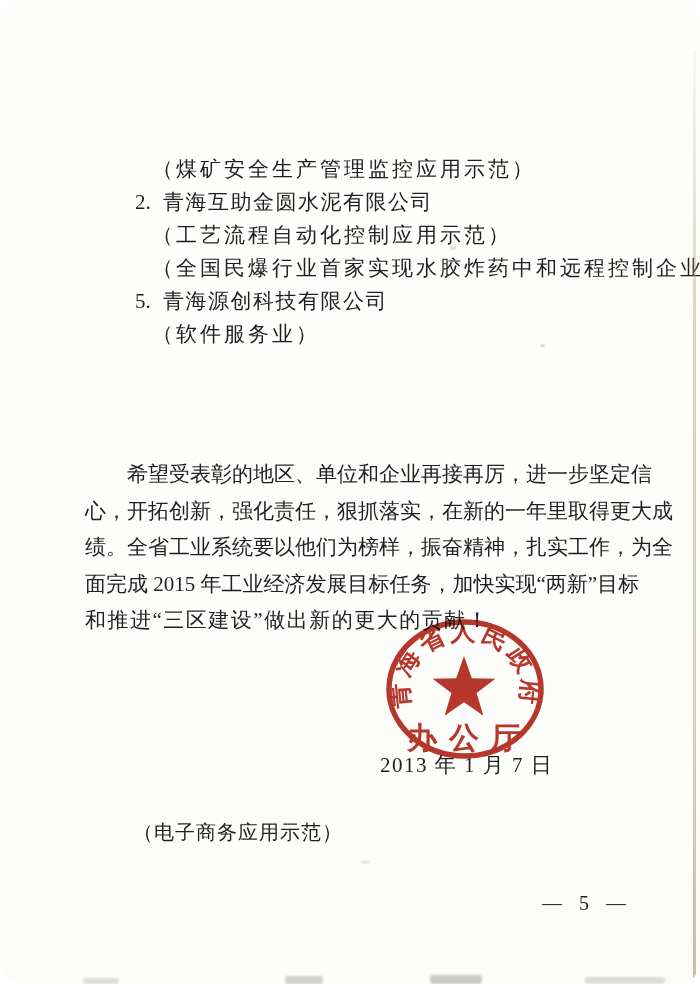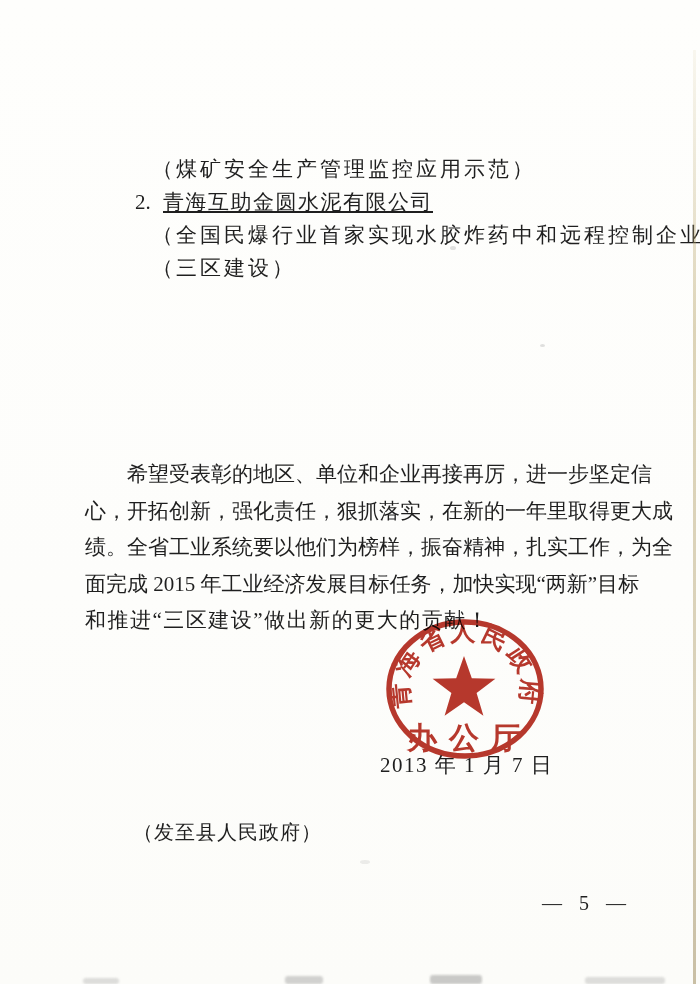--- a/index.html
+++ b/index.html
@@ -8,38 +8,39 @@
     font-family: "Liberation Serif", "DejaVu Serif", serif;
     background: #ffffff;
   }
   .page {
     position: relative;
     width: 700px;
     height: 984px;
     background: linear-gradient(180deg, #fefefc 0%, #fdfdfb 60%, #fcfcf9 100%);
     overflow: hidden;
     color: #1f1f1f;
+    border-radius: 22px;
   }
 
   
   .doc-list {
     position: absolute;
     left: 85px;
     top: 153px;
     width: 545px;
     font-size: 21px;
   }
   .row {
     height: 33px;
     line-height: 33px;
     white-space: nowrap;
     font-weight: 500;
   }
   .row.note-row { padding-left: 67px; letter-spacing: 3px; }
-  .row.num-row  { padding-left: 50px; letter-spacing: 1.5px; text-decoration: underline; }
+  .row.num-row  { padding-left: 50px; letter-spacing: 1.5px; }
   .row .num { display: inline-block; width: 28px; letter-spacing: 0; }
 
   
   .doc-para {
     position: absolute;
     left: 85px;
     top: 456px;
     width: 540px;
     font-size: 21px;
   }
@@ -145,25 +146,29 @@
 <body>
 
 <div class="page">
 
   <div class="doc-list">
     <div class="row note-row">（煤矿安全生产管理监控应用示范）</div>
 
     <div class="row num-row">
       <span class="num">2.</span><span>青海互助金圆水泥有限公司</span>
     </div>
+    <div class="row note-row">（工艺流程自动化控制应用示范）</div>
 
 
     <div class="row note-row">（全国民爆行业首家实现水胶炸药中和远程控制企业）</div>
 
-    <div class="row note-row">（三区建设）</div>
+    <div class="row num-row">
+      <span class="num">5.</span><span>青海源创科技有限公司</span>
+    </div>
+    <div class="row note-row">（软件服务业）</div>
   </div>
 
   <div class="doc-para">
     <div class="pline first">
         <span>希</span>
         <span>望</span>
         <span>受</span>
         <span>表</span>
         <span>彰</span>
         <span>的</span>
@@ -283,21 +288,21 @@
   <svg class="seal" viewBox="0 0 190 172" xmlns="http://www.w3.org/2000/svg">
     <ellipse cx="93" cy="81" rx="76" ry="67" fill="none" stroke-width="5.5" stroke="#b3291d"></ellipse>
     <path id="ringPath" d="M 39.4 97.8 A 57 49 0 1 1 146.6 97.8" fill="none"></path>
     <text class="ring-text" fill="#b3291d">
       <textPath href="#ringPath" startOffset="50%" text-anchor="middle">青海省人民政府</textPath>
     </text>
     <polygon points="92,48 99.8,70.3 123.4,70.8 104.6,85.1 111.4,107.7 92,94.2 72.6,107.7 79.4,85.1 60.6,70.8 84.2,70.3" fill="#b3291d"></polygon>
     <text class="office-text" x="98" y="140" text-anchor="middle" fill="#b3291d">办公厅</text>
   </svg>
 
-  <div class="dist-note">（发至县人民政府）</div>
+  <div class="dist-note">（电子商务应用示范）</div>
 
   <div class="page-num">— 5 —</div>
 
   <div class="edge-line"></div>
   <div class="smudge s1"></div>
   <div class="smudge s2"></div>
   <div class="smudge s3"></div>
   <div class="smudge s4"></div>
   <div class="speckle p1"></div>
   <div class="speckle p2"></div>

